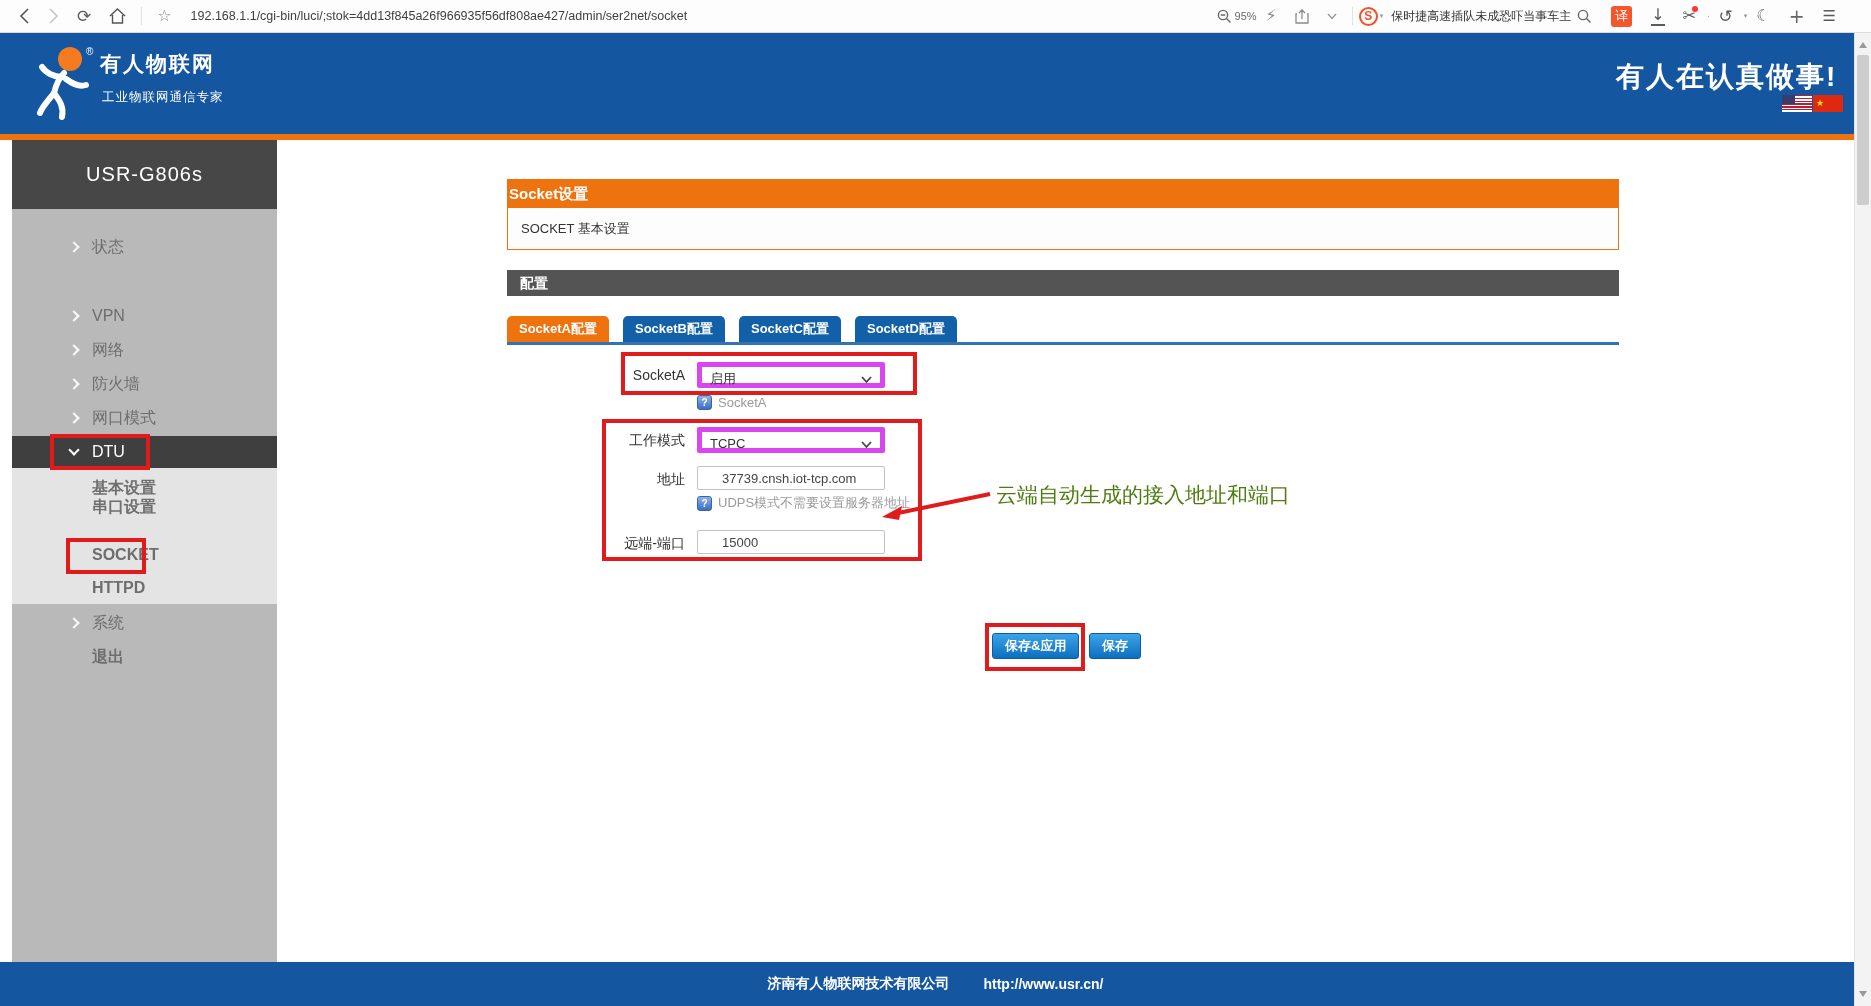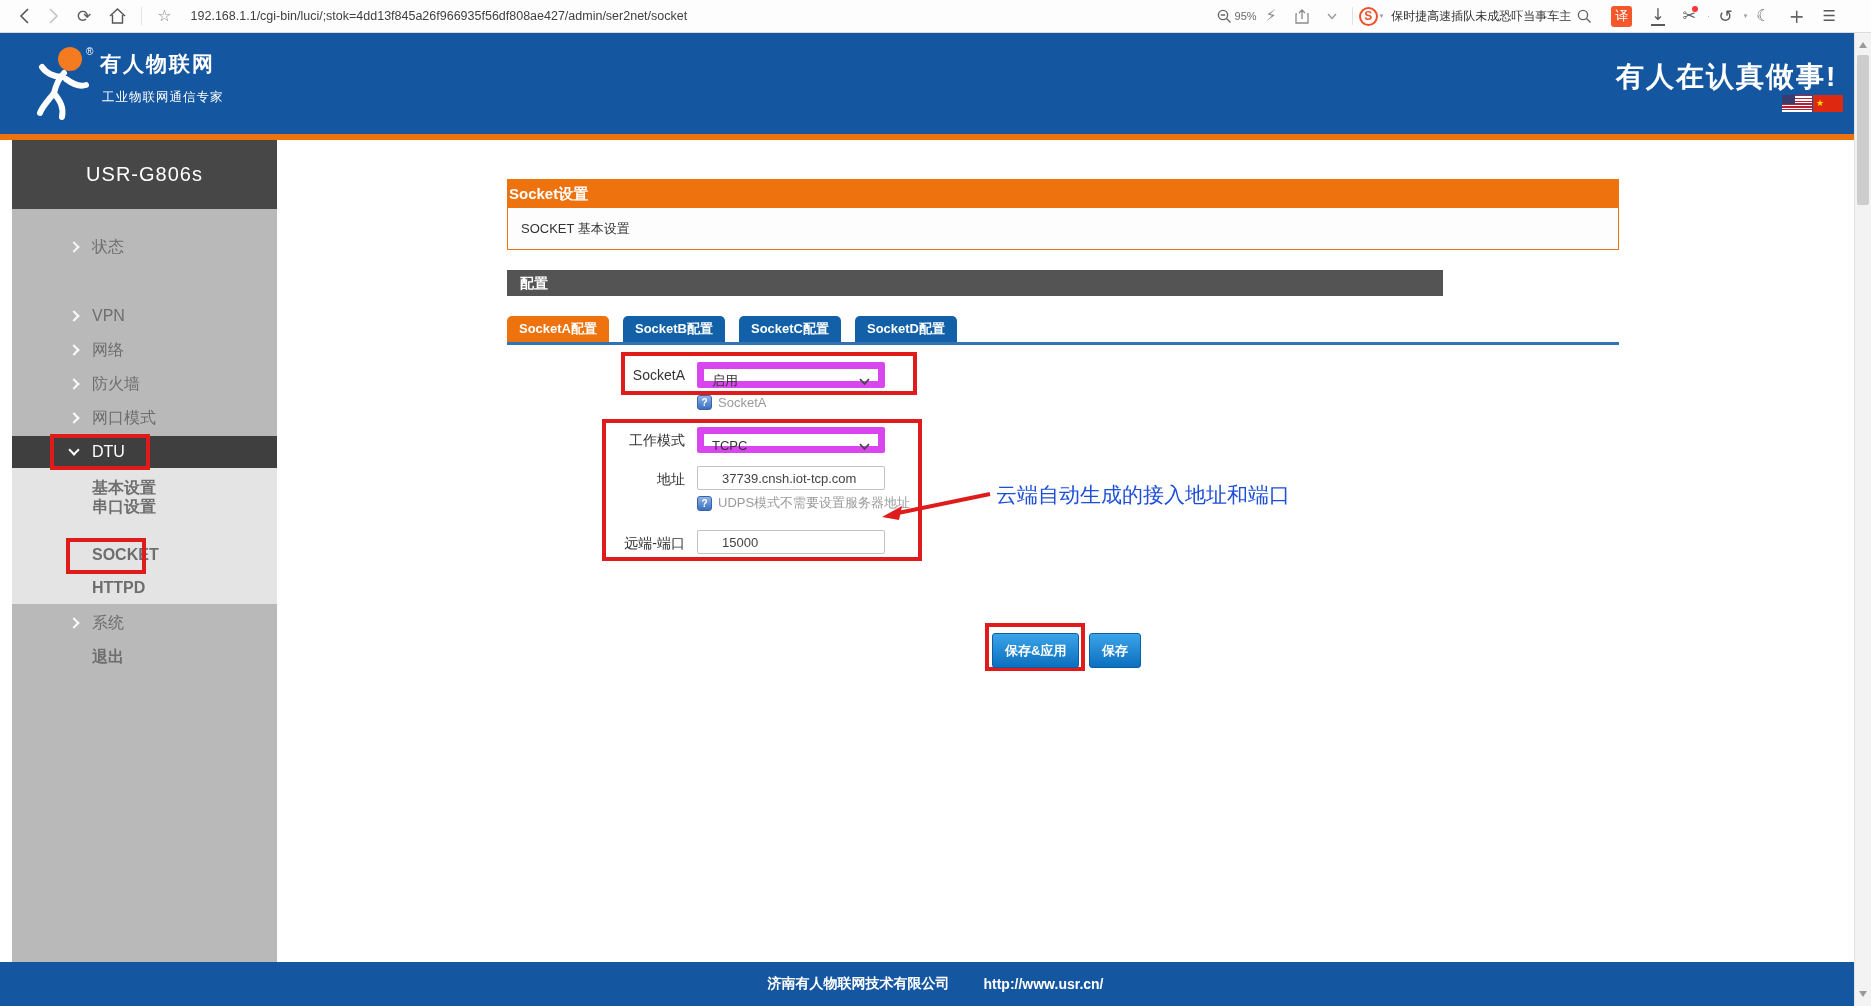--- a/index.html
+++ b/index.html
@@ -56,43 +56,43 @@
 
   
   .redbox { position:absolute; border:4px solid #e01b1b; pointer-events:none; }
 
   
   .panel-bar { position:absolute; left:507px; top:179px; width:1112px; height:29px; background:#ee720e;
                color:#fff; font-size:15px; font-weight:bold; line-height:29px; padding-left:2px; }
   .panel-body { position:absolute; left:507px; top:208px; width:1112px; height:42px; background:#fdfdfd;
                 border:1px solid #ee720e; border-top:none; color:#333; font-size:13px;
                 display:flex; align-items:center; padding-left:13px; }
-  .section-bar { position:absolute; left:507px; top:270px; width:936px; height:26px; background:#545454;
+  .section-bar { position:absolute; left:507px; top:270px; width:1112px; height:26px; background:#545454;
                  color:#fff; font-size:14px; font-weight:bold; line-height:26px; padding-left:13px; }
   .tabs { position:absolute; left:507px; top:316px; display:flex; gap:14px; }
   .tab { width:102px; height:26px; background:#1160a8; color:#fff; font-size:13px; font-weight:bold;
          text-align:center; line-height:26px; border-radius:5px 5px 0 0; cursor:pointer; }
   .tab.active { background:#ee720e; }
   .tab-underline { position:absolute; left:507px; top:342px; width:1112px; height:3px; background:#3173b4; }
 
   .flabel { position:absolute; width:127px; text-align:right; font-size:14px; color:#333; }
-  .select { position:absolute; width:188px; height:26px; background:#fff; border:7px solid #d946ef;
+  .select { position:absolute; width:188px; height:26px; background:#fff; border:5px solid #d946ef;
             border-radius:2px; font-size:13px; color:#333; line-height:24px; padding:0 24px 0 8px; cursor:pointer; }
   .select .sel-chev { position:absolute; right:8px; top:9px; }
   .tinput { position:absolute; width:188px; height:24px; background:#fff; border:1px solid #c3c3c3;
             border-radius:2px; font-size:13px; color:#444; padding:0 24px;
             font-family:"Liberation Sans",sans-serif; }
   .hint { position:absolute; display:flex; align-items:center; gap:6px; font-size:13px; color:#9a9a9a; }
   .qicon { width:15px; height:15px; border-radius:3px; background:linear-gradient(#8fb4e8,#3a6fc0);
            border:1px solid #3a62a8; color:#fff; font-size:10px; font-weight:bold; text-align:center;
            line-height:14px; flex:none; }
-  .annotation { position:absolute; left:996px; top:481px; font-size:21px; color:#1d4ed8; white-space:nowrap; }
+  .annotation { position:absolute; left:996px; top:481px; font-size:21px; color:#4d7c0f; white-space:nowrap; }
   .arrow-svg { position:absolute; left:878px; top:488px; }
 
-  .btn { position:absolute; height:35px; border:1px solid #0a5ea6; border-radius:3px; color:#fff;
+  .btn { position:absolute; height:26px; border:1px solid #0a5ea6; border-radius:3px; color:#fff;
          font-size:13px; font-weight:bold; background:linear-gradient(#3ba4e8,#0d6fbf);
          display:flex; align-items:center; justify-content:center; padding:0 12px; cursor:pointer; }
 
   
   .footer { position:absolute; left:0; top:962px; width:1871px; height:44px; background:#1456a0;
             display:flex; align-items:center; justify-content:center; gap:34px; color:#fff;
             font-size:14px; font-weight:bold; }
   .footer a { color:#fff; text-decoration:none; cursor:pointer; }
 
   

